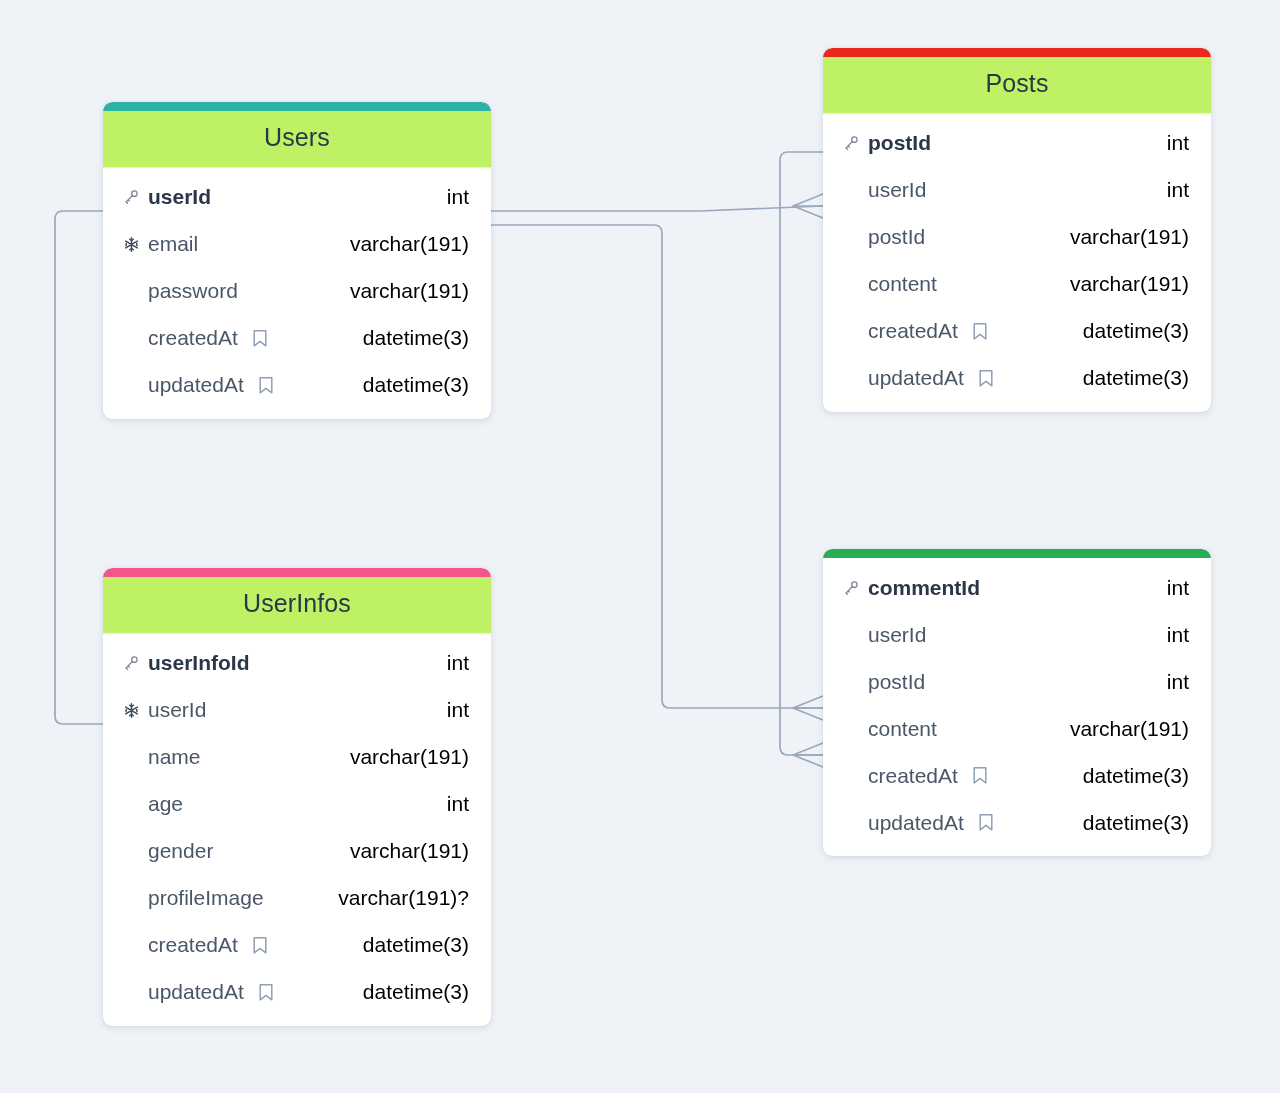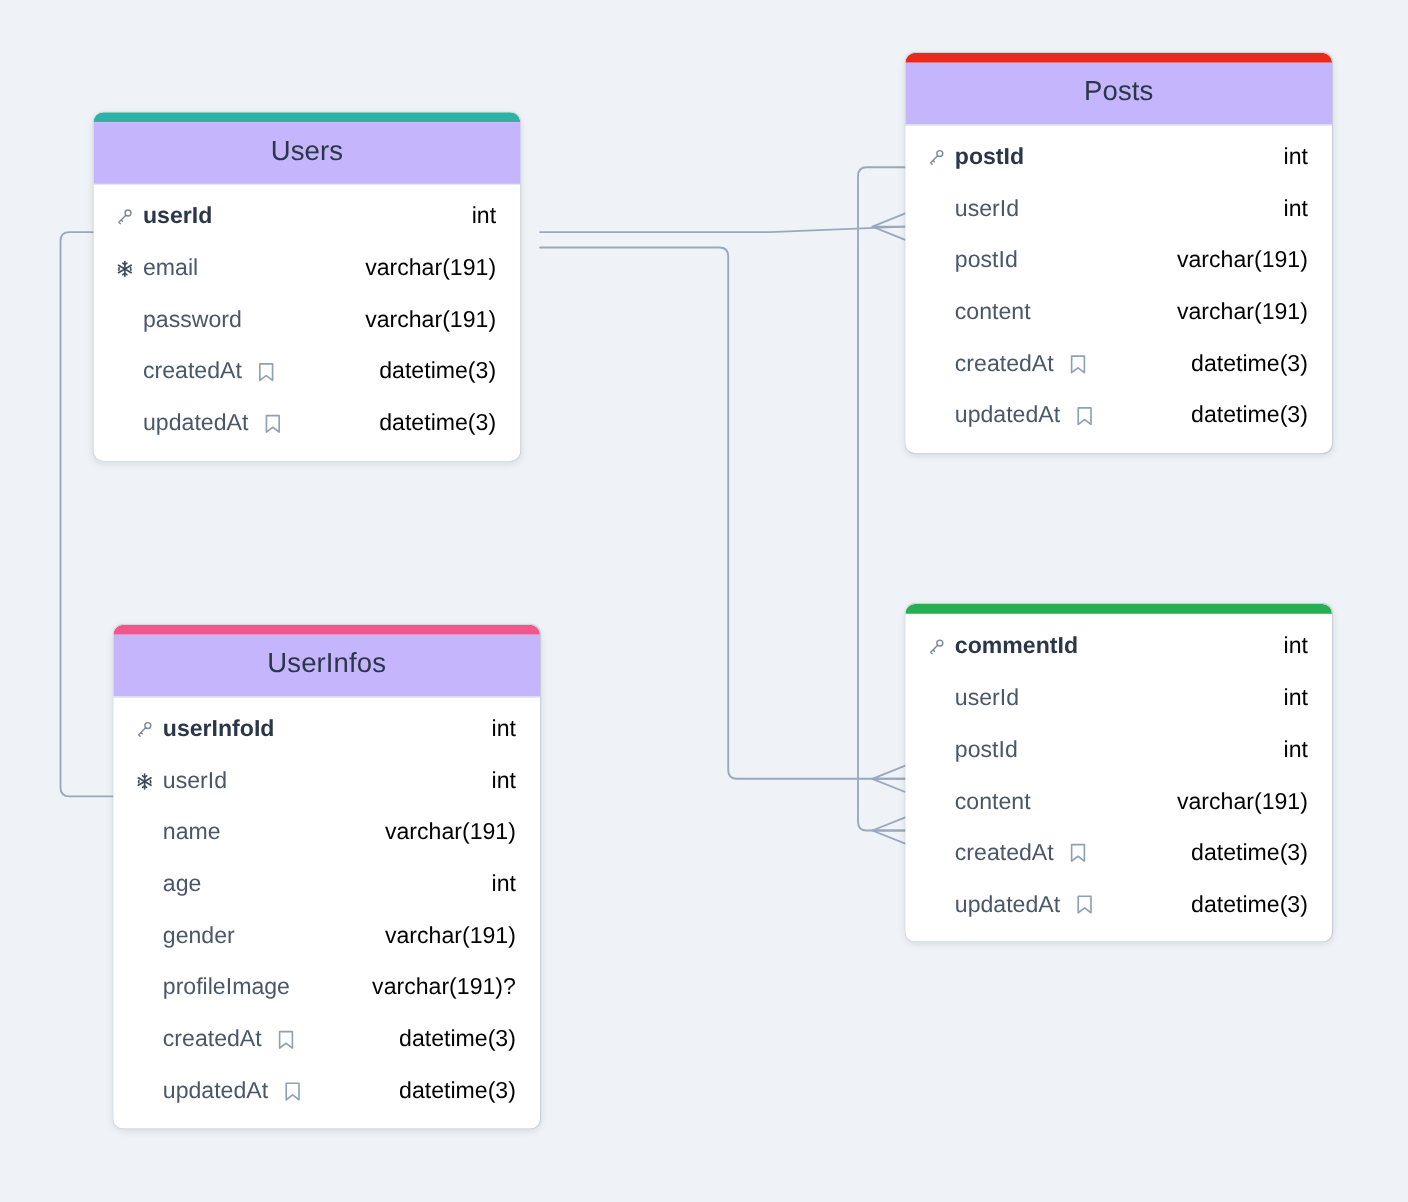--- a/index.html
+++ b/index.html
@@ -47,21 +47,21 @@
     overflow: hidden;
     box-sizing: border-box;
   }
   .accent-bar {
     height: 9px;
     width: 100%;
     border-top-left-radius: 9px;
     border-top-right-radius: 9px;
   }
   .table-title-band {
-    background: #c4b5fd;
+    background: #bef264;
     border-bottom: 1px solid #e8edf3;
     text-align: center;
     padding: 13px 10px 15px 10px;
   }
   .table-title {
     font-size: 25px;
     color: #2b3648;
     letter-spacing: .1px;
     line-height: 1.1;
   }
@@ -125,21 +125,21 @@
     <path d="M 491 211 L 700 211 L 823 206"></path>
     <path d="M 823 206 L 793 206 M 823 194 L 793 206 M 823 218 L 793 206"></path>
 
     <path d="M 823 152 L 788 152 Q 780 152 780 160 L 780 747 Q 780 755 788 755 L 823 755"></path>
     <path d="M 823 755 L 793 755 M 823 743 L 793 755 M 823 767 L 793 755"></path>
 
     <path d="M 491 225 L 654 225 Q 662 225 662 233 L 662 700 Q 662 708 670 708 L 823 708"></path>
     <path d="M 823 708 L 793 708 M 823 696 L 793 708 M 823 720 L 793 708"></path>
   </svg>
 
-  <div class="table-card" style="left:85px; top:102px; width:388px;">
+  <div class="table-card" style="left:103px; top:102px; width:388px;">
     <div class="accent-bar" style="background:#2eb2a5;"></div>
     <div class="table-title-band">
       <div class="table-title">Users</div>
     </div>
     <div class="fields">
 
       <div class="field-row pk">
         <span class="field-left">
           <span class="marker">
             <svg width="18" height="18" viewBox="0 0 24 24" fill="none" stroke="#7b8798" stroke-width="1.7">

